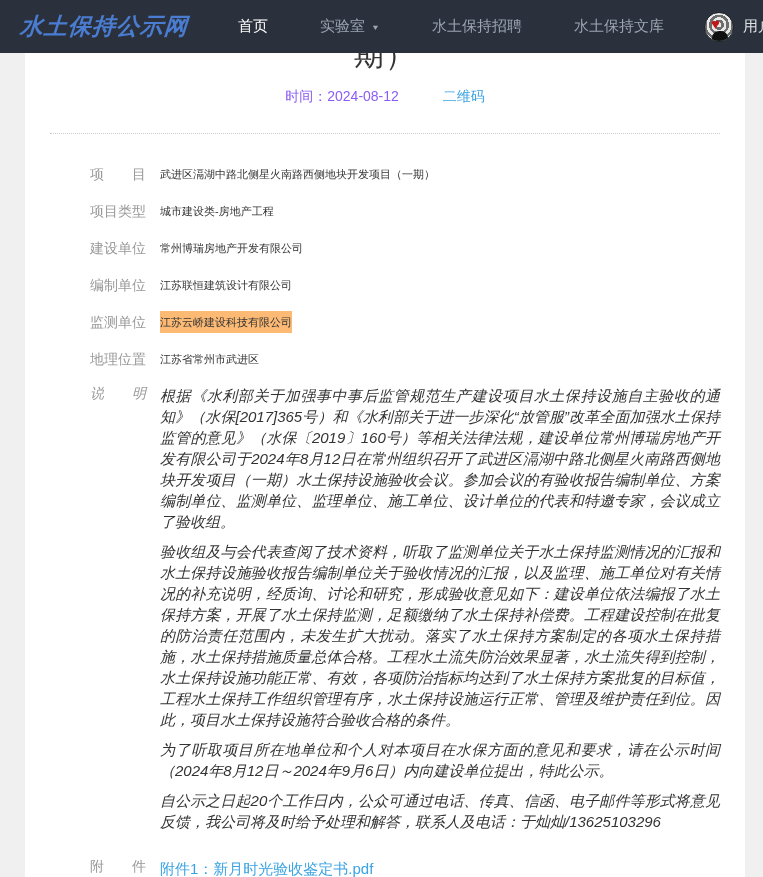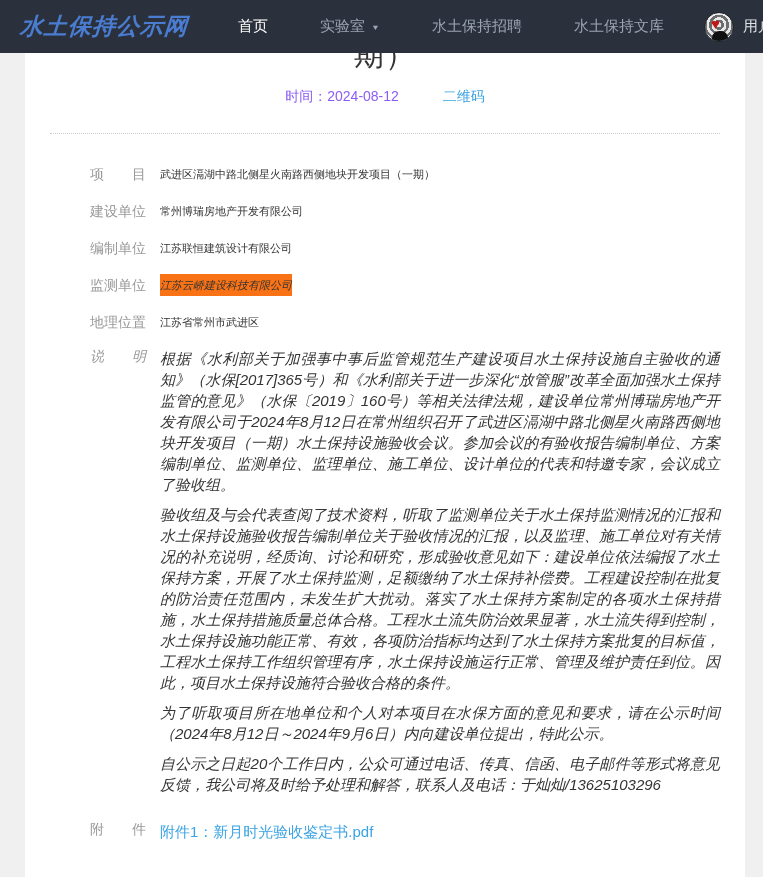--- a/index.html
+++ b/index.html
@@ -70,21 +70,21 @@
     border: none; border-top: 1px dotted #ccc; margin-top: 27px;
   }
 
   .fields { padding-top: 29px; }
   .field-row { display: flex; margin-bottom: 15px; line-height: 22px; }
   .field-label {
     flex: 0 0 60px; width: 60px; margin-left: 40px; margin-right: 10px;
     color: #999; font-size: 14px; white-space: pre;
   }
   .field-value { color: #333; font-size: 11px; }
-  .field-value.highlighted { background: #f97316; font-style: italic; }
+  .field-value.highlighted { background: #fdba74; }
 
   .desc-row { display: flex; margin-top: 8px; font-style: italic; }
   .desc-body { width: 585px; }
   .desc-body p {
     font-size: 15px; color: #333; line-height: 21px;
     text-align: justify; margin-bottom: 9px;
   }
   .attach-row { display: flex; margin-top: 17px; }
   .attach-list { display: flex; flex-direction: column; }
   .attach-link {
@@ -131,20 +131,24 @@
   </div>
 
   <hr class="divider">
 
   <div class="fields">
     <div class="field-row">
       <span class="field-label">项　　目</span>
       <span class="field-value">武进区滆湖中路北侧星火南路西侧地块开发项目（一期）</span>
     </div>
     <div class="field-row">
+      <span class="field-label">项目类型</span>
+      <span class="field-value">城市建设类-房地产工程</span>
+    </div>
+    <div class="field-row">
       <span class="field-label">建设单位</span>
       <span class="field-value">常州博瑞房地产开发有限公司</span>
     </div>
     <div class="field-row">
       <span class="field-label">编制单位</span>
       <span class="field-value">江苏联恒建筑设计有限公司</span>
     </div>
     <div class="field-row">
       <span class="field-label">监测单位</span>
       <span class="field-value highlighted">江苏云峤建设科技有限公司</span>

